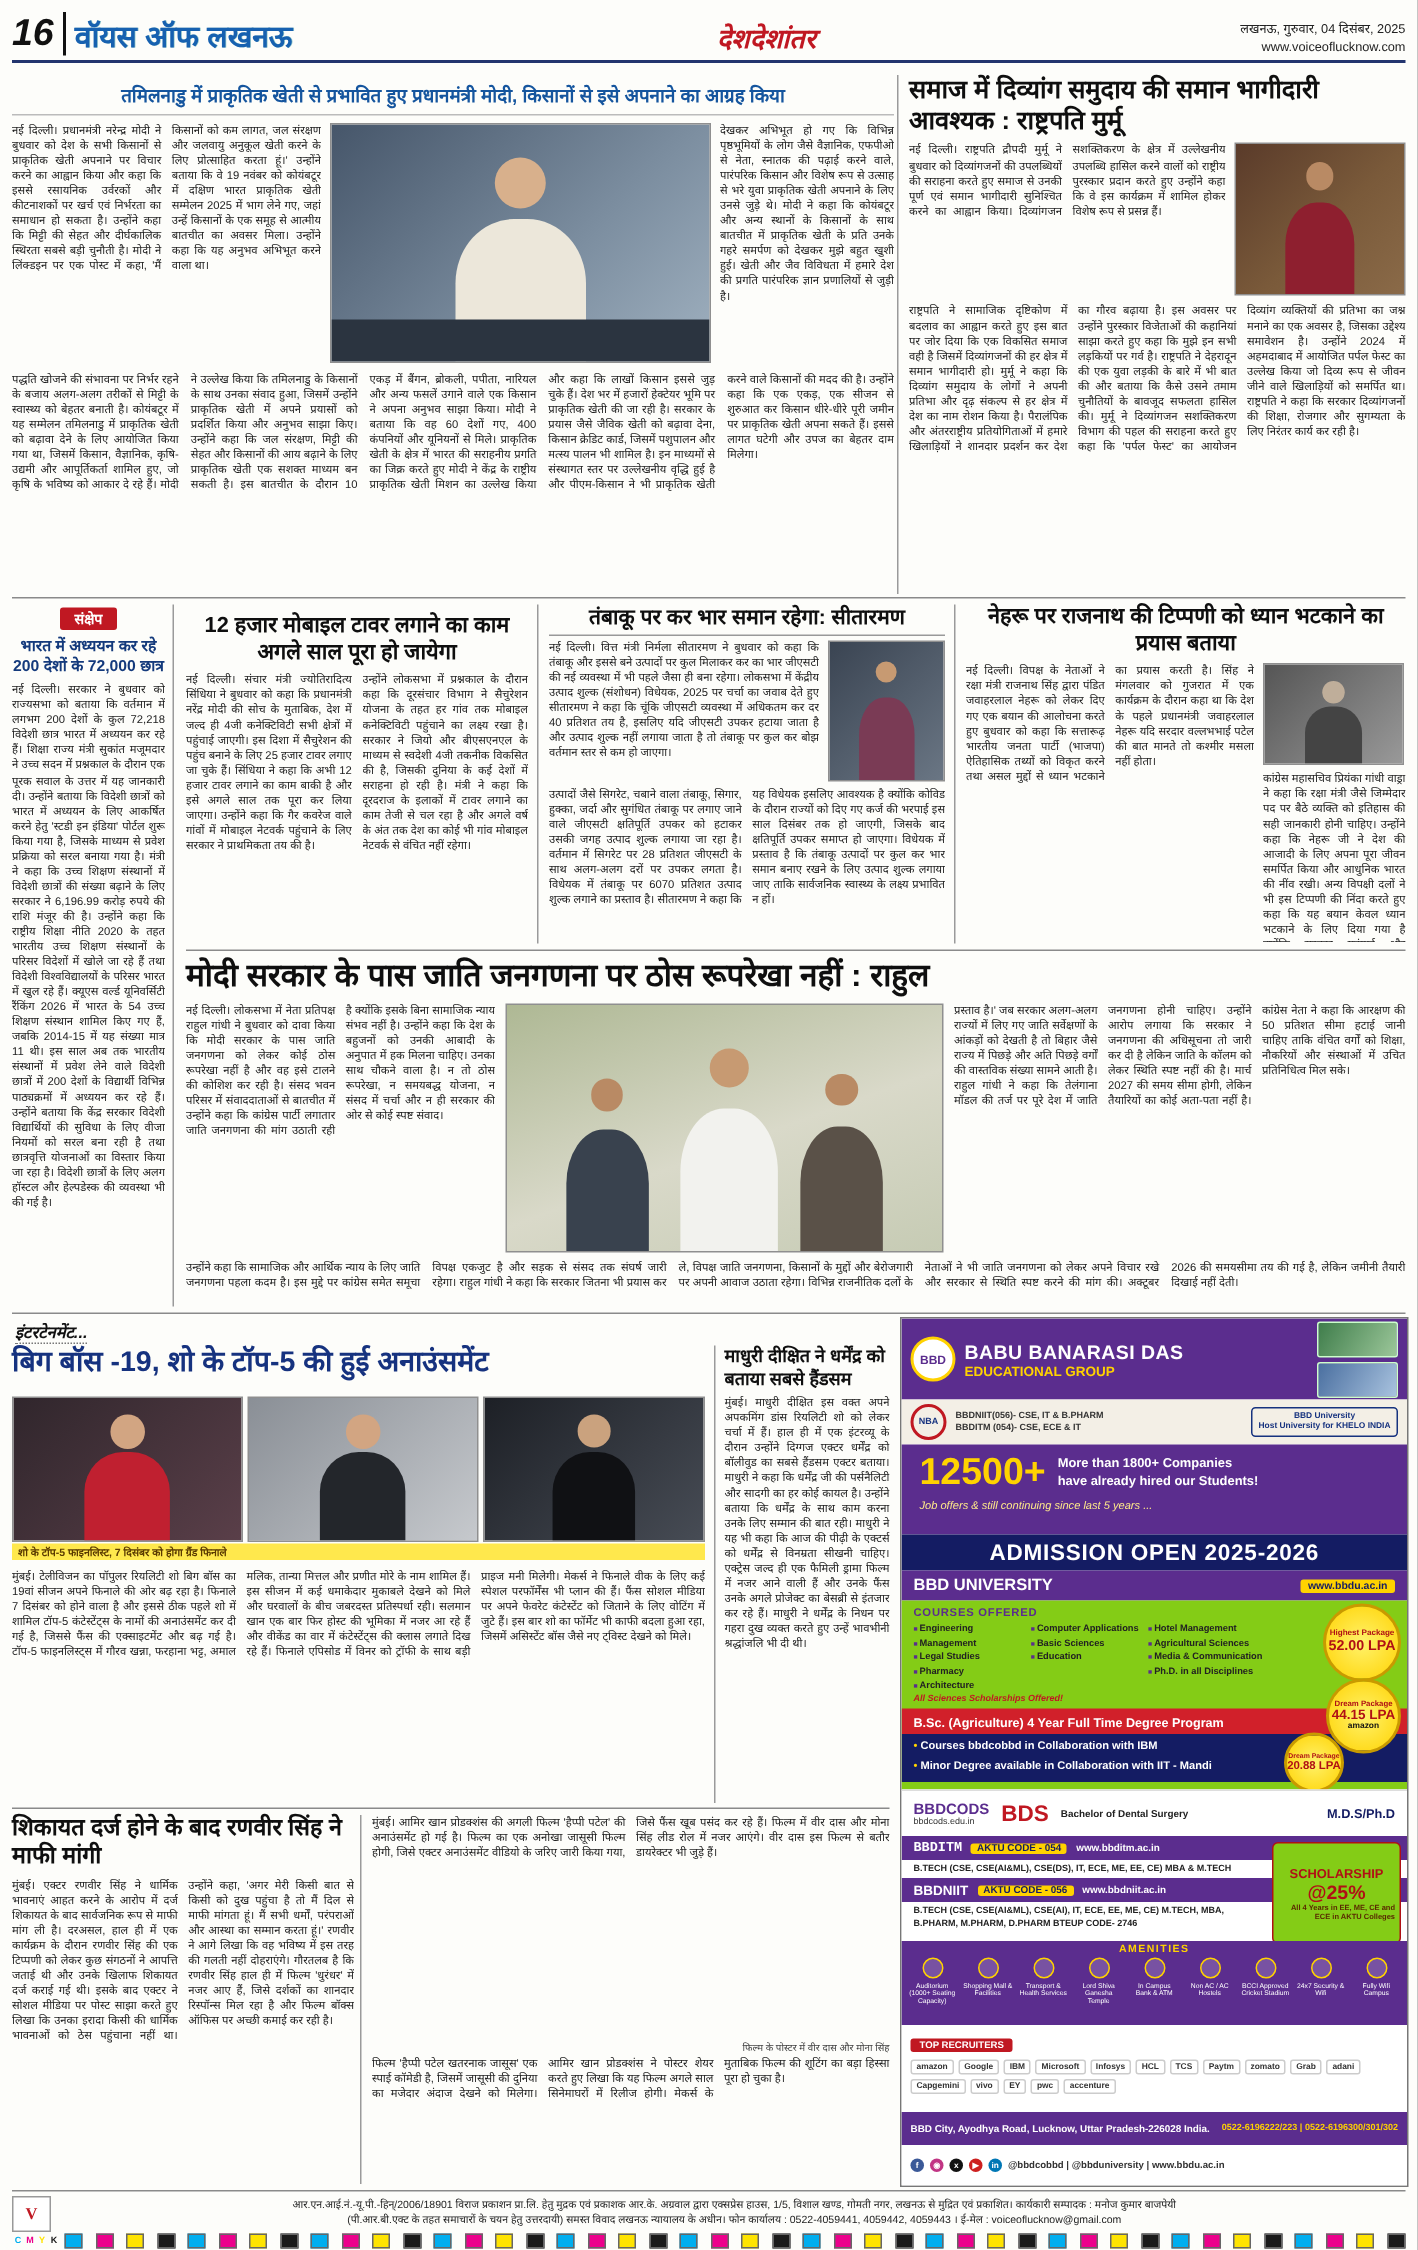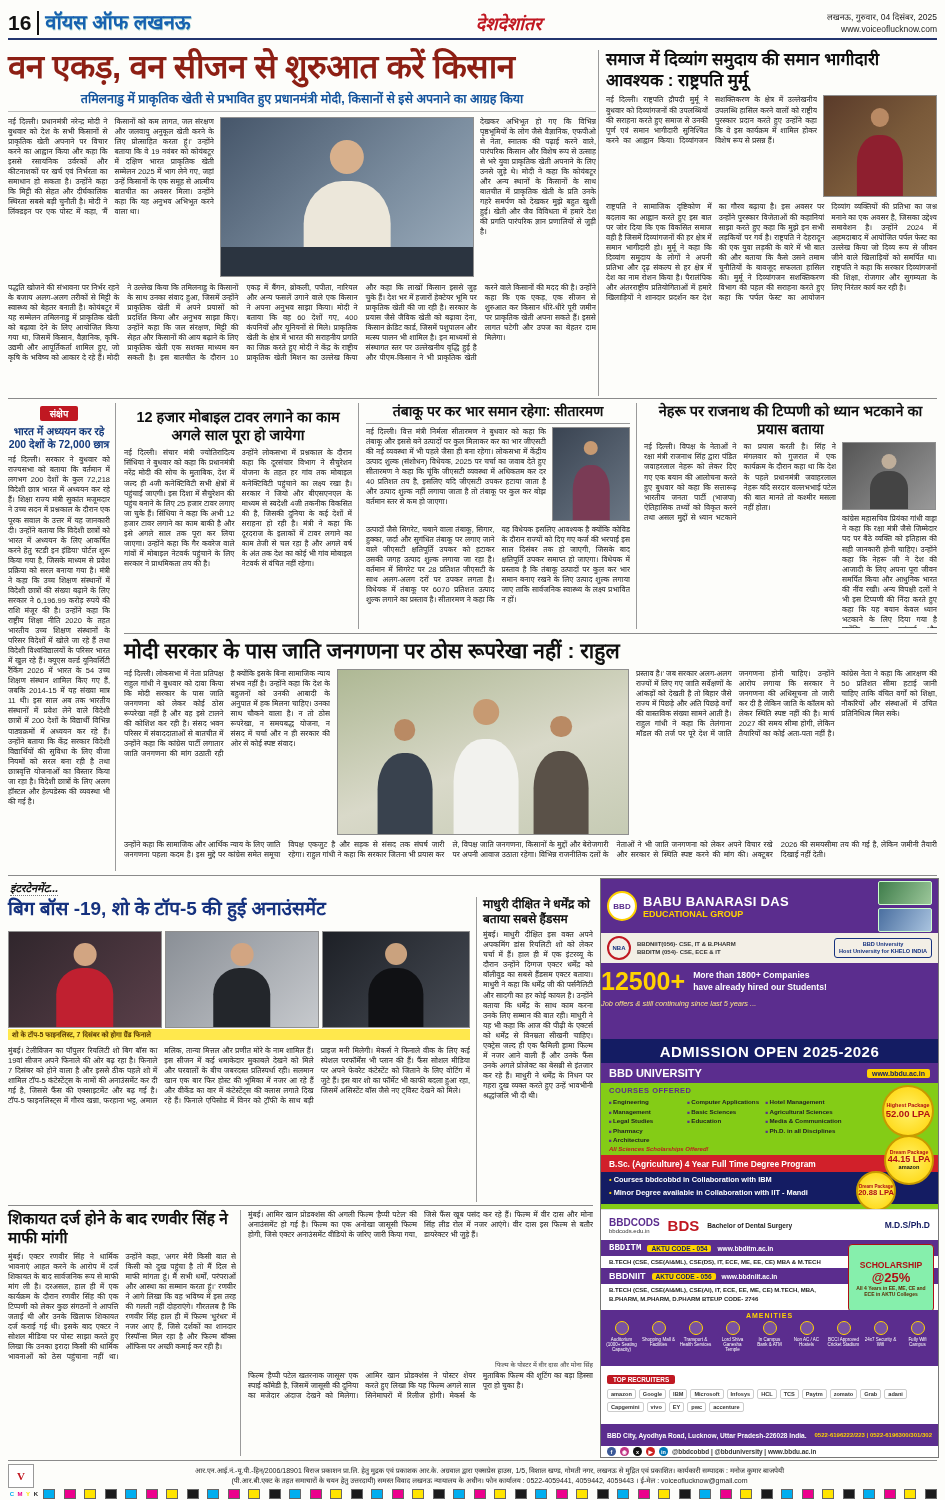--- a/index.html
+++ b/index.html
@@ -7,21 +7,21 @@
         font-family:"Liberation Sans",sans-serif;color:#111;overflow:hidden;}
   .abs{position:absolute;}
   .bt{font-size:7.5px;line-height:1.34;text-align:justify;color:#222;overflow:hidden;}
   .c2{column-count:2;column-gap:7px;}
   .c3{column-count:3;column-gap:7px;}
   .c5{column-count:5;column-gap:8px;}
   .vr{border-left:1px solid #9a9a9a;}
   .hrline{border-top:1px solid #8a8a8a;}
   
   .mast{display:flex;justify-content:space-between;align-items:flex-end;border-bottom:2.5px solid #23356e;padding-bottom:3px;}
-  .pageno{font-size:21px;font-weight:bold;color:#111;border-right:2px solid #111;padding-right:6px;margin-right:6px;}
+  .pageno{font-size:25px;font-weight:bold;color:#111;border-right:2px solid #111;padding-right:6px;margin-right:6px;font-style:italic;}
   .papername{font-size:20px;font-weight:bold;color:#1761b0;text-shadow:.5px .5px 0 #9cc;}
   .sectionname{font-family:"Liberation Serif",serif;font-style:italic;font-weight:bold;font-size:18px;color:#c01822;}
   .mastright{text-align:right;font-size:8.5px;line-height:1.35;color:#222;}
   
   .h-lead{font-size:33px;font-weight:800;color:#8d1f14;line-height:1.05;letter-spacing:-.5px;}
   .h-sub{font-size:12.5px;font-weight:bold;color:#15559e;text-align:center;margin-top:5px;border-bottom:1px solid #bbb;padding-bottom:4px;}
   .h2{font-weight:bold;color:#0f0f0f;line-height:1.22;}
   .h-center{text-align:center;}
   
   .ph{position:relative;overflow:hidden;border:1px solid #8f8f8f;}
@@ -52,22 +52,22 @@
   .bldg{width:52px;height:22px;border:1px solid #cfc;border-radius:2px;}
   .course{display:block;font-size:6.2px;line-height:1.55;color:#222;font-weight:bold;}
   .course::before{content:"■ ";color:#5b2d8e;font-size:4.6px;}
   .badge{border-radius:50%;background:radial-gradient(#fff26b,#ffd200);color:#b01015;display:flex;flex-direction:column;
          align-items:center;justify-content:center;text-align:right;border:2px solid #c89a00;line-height:1.05;}
   .collab-line{display:block;color:#fff;font-size:7.4px;font-weight:bold;line-height:1.7;}
   .collab-line::before{content:"• ";color:#ffd200;}
   .am{display:flex;flex-direction:column;align-items:center;width:33px;color:#fff;font-size:4.5px;text-align:center;gap:2px;line-height:1.15;}
   .am::before{content:"";width:12px;height:12px;border-radius:50%;border:1.5px solid #ffd200;background:rgba(255,255,255,.18);}
   .chip{font-size:5.6px;border:1px solid #ccc;border-radius:2px;padding:1px 3px;background:#fff;color:#333;font-weight:bold;}
-  .schbox{position:absolute;right:4px;top:4px;width:84px;height:66px;background:#86efac;border:1.5px solid #b01015;border-radius:4px;
-          display:flex;flex-direction:column;align-items:center;justify-content:center;text-align:center;color:#b01015;}
+  .schbox{position:absolute;right:4px;top:4px;width:84px;height:66px;background:#84cc16;border:1.5px solid #b01015;border-radius:4px;
+          display:flex;flex-direction:column;align-items:center;justify-content:center;text-align:right;color:#b01015;}
   .soc{width:9px;height:9px;border-radius:50%;display:inline-flex;align-items:center;justify-content:center;color:#fff;font-size:5.5px;font-weight:bold;}
   
   .footline{font-size:7px;color:#222;line-height:1.5;text-align:center;}
   .inkbar{display:flex;gap:3px;align-items:center;}
   .ink{width:10px;height:8px;border:.5px solid #666;}
   .inkletter{font-size:6px;font-weight:bold;width:8px;text-align:center;}
 </style>
 </head>
 <body>
 
@@ -79,21 +79,20 @@
       <span class="papername">वॉयस ऑफ लखनऊ</span>
     </div>
     <div class="sectionname">देशदेशांतर</div>
     <div class="mastright">
       <div>लखनऊ, गुरुवार, 04 दिसंबर, 2025</div>
       <div>www.voiceoflucknow.com</div>
     </div>
   </div>
 
   <section class="abs" style="left:8px;top:50px;width:588px;height:346px;">
-    <h1 class="h-lead" style="margin:0;">वन एकड़, वन सीजन से शुरुआत करें किसान</h1>
     <div class="h-sub">तमिलनाडु में प्राकृतिक खेती से प्रभावित हुए प्रधानमंत्री मोदी, किसानों से इसे अपनाने का आग्रह किया</div>
     <div style="display:flex;gap:6px;margin-top:5px;height:160px;">
       <div class="bt c2" style="width:206px;height:160px;">नई दिल्ली। प्रधानमंत्री नरेन्द्र मोदी ने बुधवार को देश के सभी किसानों से प्राकृतिक खेती अपनाने पर विचार करने का आह्वान किया और कहा कि इससे रसायनिक उर्वरकों और कीटनाशकों पर खर्च एवं निर्भरता का समाधान हो सकता है। उन्होंने कहा कि मिट्टी की सेहत और दीर्घकालिक स्थिरता सबसे बड़ी चुनौती है। मोदी ने लिंक्डइन पर एक पोस्ट में कहा, 'मैं किसानों को कम लागत, जल संरक्षण और जलवायु अनुकूल खेती करने के लिए प्रोत्साहित करता हूं।' उन्होंने बताया कि वे 19 नवंबर को कोयंबटूर में दक्षिण भारत प्राकृतिक खेती सम्मेलन 2025 में भाग लेने गए, जहां उन्हें किसानों के एक समूह से आत्मीय बातचीत का अवसर मिला। उन्होंने कहा कि यह अनुभव अभिभूत करने वाला था।</div>
       <div class="ph" style="width:252px;height:158px;background:linear-gradient(135deg,#46566a,#7c8ea0 60%,#9fb0bf);">
         <div class="person" style="left:30%;width:40%;height:86%;--skin:#d8b08c;--cloth:#ece7da;"></div>
         <div style="position:absolute;bottom:0;left:0;right:0;height:18%;background:#2b3440;"></div>
       </div>
       <div class="bt" style="flex:1;height:160px;">देखकर अभिभूत हो गए कि विभिन्न पृष्ठभूमियों के लोग जैसे वैज्ञानिक, एफपीओ से नेता, स्नातक की पढ़ाई करने वाले, पारंपरिक किसान और विशेष रूप से उत्साह से भरे युवा प्राकृतिक खेती अपनाने के लिए उनसे जुड़े थे। मोदी ने कहा कि कोयंबटूर और अन्य स्थानों के किसानों के साथ बातचीत में प्राकृतिक खेती के प्रति उनके गहरे समर्पण को देखकर मुझे बहुत खुशी हुई। खेती और जैव विविधता में हमारे देश की प्रगति पारंपरिक ज्ञान प्रणालियों से जुड़ी है।</div>
     </div>
     <div class="bt c5" style="margin-top:6px;height:108px;">पद्धति खोजने की संभावना पर निर्भर रहने के बजाय अलग-अलग तरीकों से मिट्टी के स्वास्थ्य को बेहतर बनाती है। कोयंबटूर में यह सम्मेलन तमिलनाडु में प्राकृतिक खेती को बढ़ावा देने के लिए आयोजित किया गया था, जिसमें किसान, वैज्ञानिक, कृषि-उद्यमी और आपूर्तिकर्ता शामिल हुए, जो कृषि के भविष्य को आकार दे रहे हैं। मोदी ने उल्लेख किया कि तमिलनाडु के किसानों के साथ उनका संवाद हुआ, जिसमें उन्होंने प्राकृतिक खेती में अपने प्रयासों को प्रदर्शित किया और अनुभव साझा किए। उन्होंने कहा कि जल संरक्षण, मिट्टी की सेहत और किसानों की आय बढ़ाने के लिए प्राकृतिक खेती एक सशक्त माध्यम बन सकती है। इस बातचीत के दौरान 10 एकड़ में बैंगन, ब्रोकली, पपीता, नारियल और अन्य फसलें उगाने वाले एक किसान ने अपना अनुभव साझा किया। मोदी ने बताया कि वह 60 देशों गए, 400 कंपनियों और यूनियनों से मिले। प्राकृतिक खेती के क्षेत्र में भारत की सराहनीय प्रगति का जिक्र करते हुए मोदी ने केंद्र के राष्ट्रीय प्राकृतिक खेती मिशन का उल्लेख किया और कहा कि लाखों किसान इससे जुड़ चुके हैं। देश भर में हजारों हेक्टेयर भूमि पर प्राकृतिक खेती की जा रही है। सरकार के प्रयास जैसे जैविक खेती को बढ़ावा देना, किसान क्रेडिट कार्ड, जिसमें पशुपालन और मत्स्य पालन भी शामिल है। इन माध्यमों से संस्थागत स्तर पर उल्लेखनीय वृद्धि हुई है और पीएम-किसान ने भी प्राकृतिक खेती करने वाले किसानों की मदद की है। उन्होंने कहा कि एक एकड़, एक सीजन से शुरुआत कर किसान धीरे-धीरे पूरी जमीन पर प्राकृतिक खेती अपना सकते हैं। इससे लागत घटेगी और उपज का बेहतर दाम मिलेगा।</div>
@@ -228,21 +227,21 @@
       <div style="flex:1;font-size:6px;font-weight:bold;color:#333;line-height:1.4;">
         <div>BBDNIIT(056)- CSE, IT &amp; B.PHARM</div>
         <div>BBDITM (054)- CSE, ECE &amp; IT</div>
       </div>
       <div style="border:1px solid #16327f;border-radius:3px;padding:2px 4px;font-size:5.6px;font-weight:bold;color:#16327f;text-align:center;line-height:1.3;">
         <div>BBD University</div>
         <div>Host University for KHELO INDIA</div>
       </div>
     </div>
 
-    <div class="band purple" style="height:76px;padding:4px 0;box-sizing:border-box;">
+    <div class="band purple" style="height:60px;padding:4px 12px;box-sizing:border-box;">
       <div style="display:flex;align-items:center;gap:8px;">
         <div style="font-size:25px;font-weight:800;color:#ffd200;">12500+</div>
         <div style="font-size:8.6px;font-weight:bold;line-height:1.35;">
           <div>More than 1800+ Companies</div>
           <div>have already hired our Students!</div>
         </div>
       </div>
       <div style="font-size:7.4px;color:#ffe98a;font-style:italic;margin-top:3px;">Job offers &amp; still continuing since last 5 years ...</div>
     </div>
 

